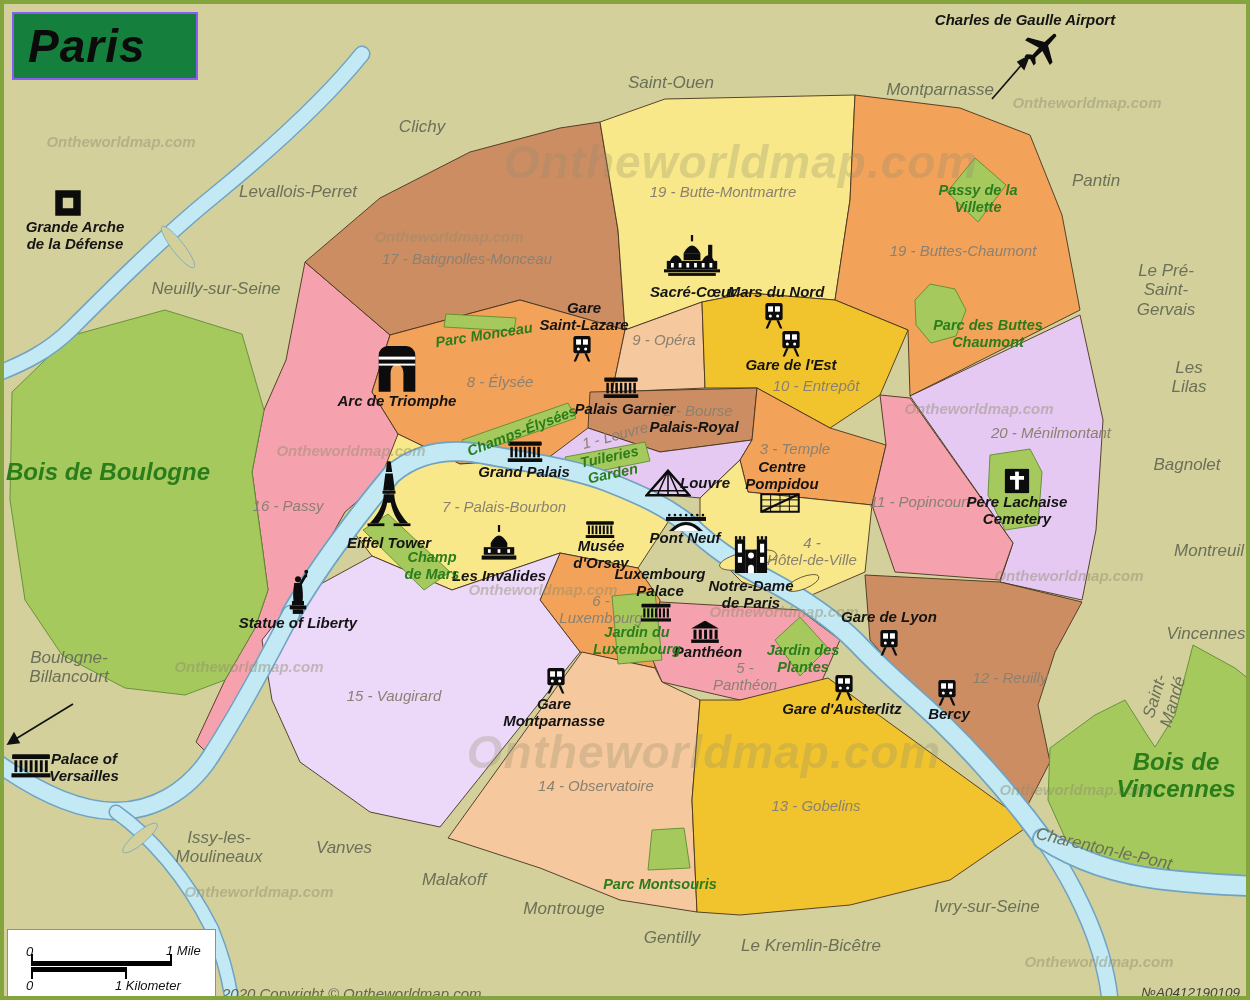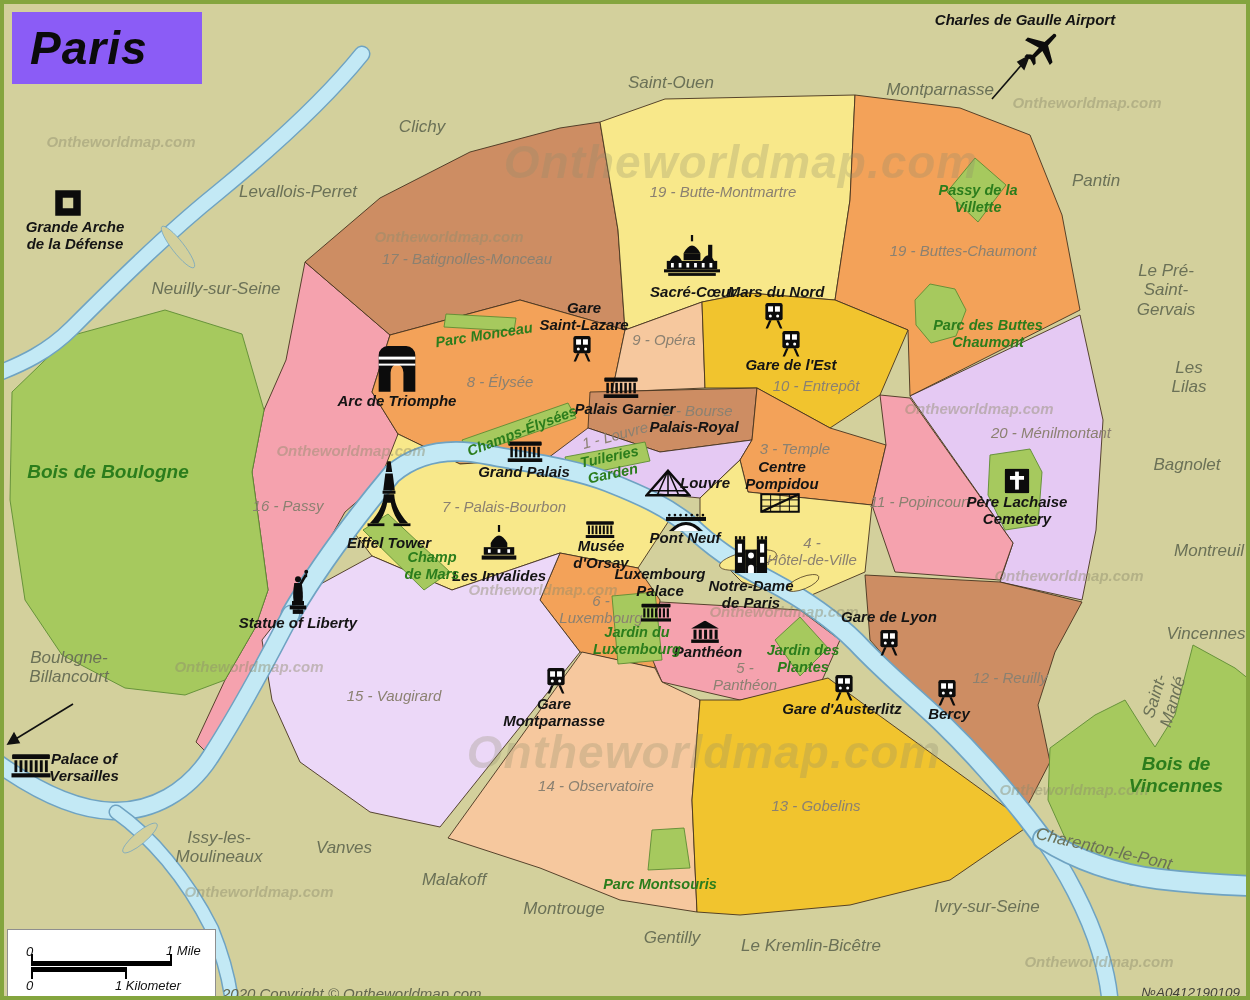--- a/index.html
+++ b/index.html
@@ -7,26 +7,26 @@
   #map{position:relative;width:1250px;height:1000px;background:var(--background);
        border:4px solid var(--frame);box-sizing:border-box;overflow:hidden;
        font-family:"Liberation Sans",sans-serif;}
   #geo{position:absolute;left:0;top:0;}
   .lbl{position:absolute;transform:translate(-50%,-50%);font-style:italic;
        white-space:pre-line;text-align:center;line-height:1.14;pointer-events:none;}
   .s{font-size:17px;color:var(--suburb_text);}
   .d{font-size:15px;color:var(--district_text);}
   .lm{font-size:15px;font-weight:600;color:var(--landmark_text);}
   .pk{font-size:14.5px;font-weight:600;color:var(--park_text);}
-  .bois{font-size:19px;font-weight:600;color:var(--park_text);}
+  .bois{font-size:24px;font-weight:600;color:var(--park_text);}
   .wm{font-size:15px;font-weight:700;color:var(--watermark_text);opacity:.45;}
   .wm.big{font-size:46px;opacity:.28;letter-spacing:1px;}
   .ic{position:absolute;transform:translate(-50%,-50%);fill:#0c0c0c;}
-  #titlebox{position:absolute;left:8px;top:8px;width:182px;height:64px;background:#8b5cf6;
-            border:4px solid #8b5cf6;display:flex;align-items:center;z-index:5;text-align:right;}
+  #titlebox{position:absolute;left:8px;top:8px;width:182px;height:64px;background:#15803d;
+            border:2px solid #8b5cf6;display:flex;align-items:center;z-index:5;text-align:right;}
   #titlebox span{font-size:46px;font-weight:700;font-style:italic;color:var(--title_text);
                  padding-left:14px;letter-spacing:1px;}
   #scalebox{position:absolute;left:3px;top:925px;width:209px;height:69px;background:#fff;
             border:1px solid #8f8f8f;box-sizing:border-box;z-index:5;
             font-style:italic;color:#111;font-size:13px;}
   #scalebox .bar{position:absolute;background:#000;}
   #scalebox .tick{position:absolute;background:#000;width:2px;}
   #scalebox .t{position:absolute;}
   #copyright{position:absolute;left:218px;top:981px;font-style:italic;font-size:15px;color:#63674e;}
   #mapid{position:absolute;right:6px;top:981px;font-style:italic;font-size:13.5px;color:#3f3f38;}

